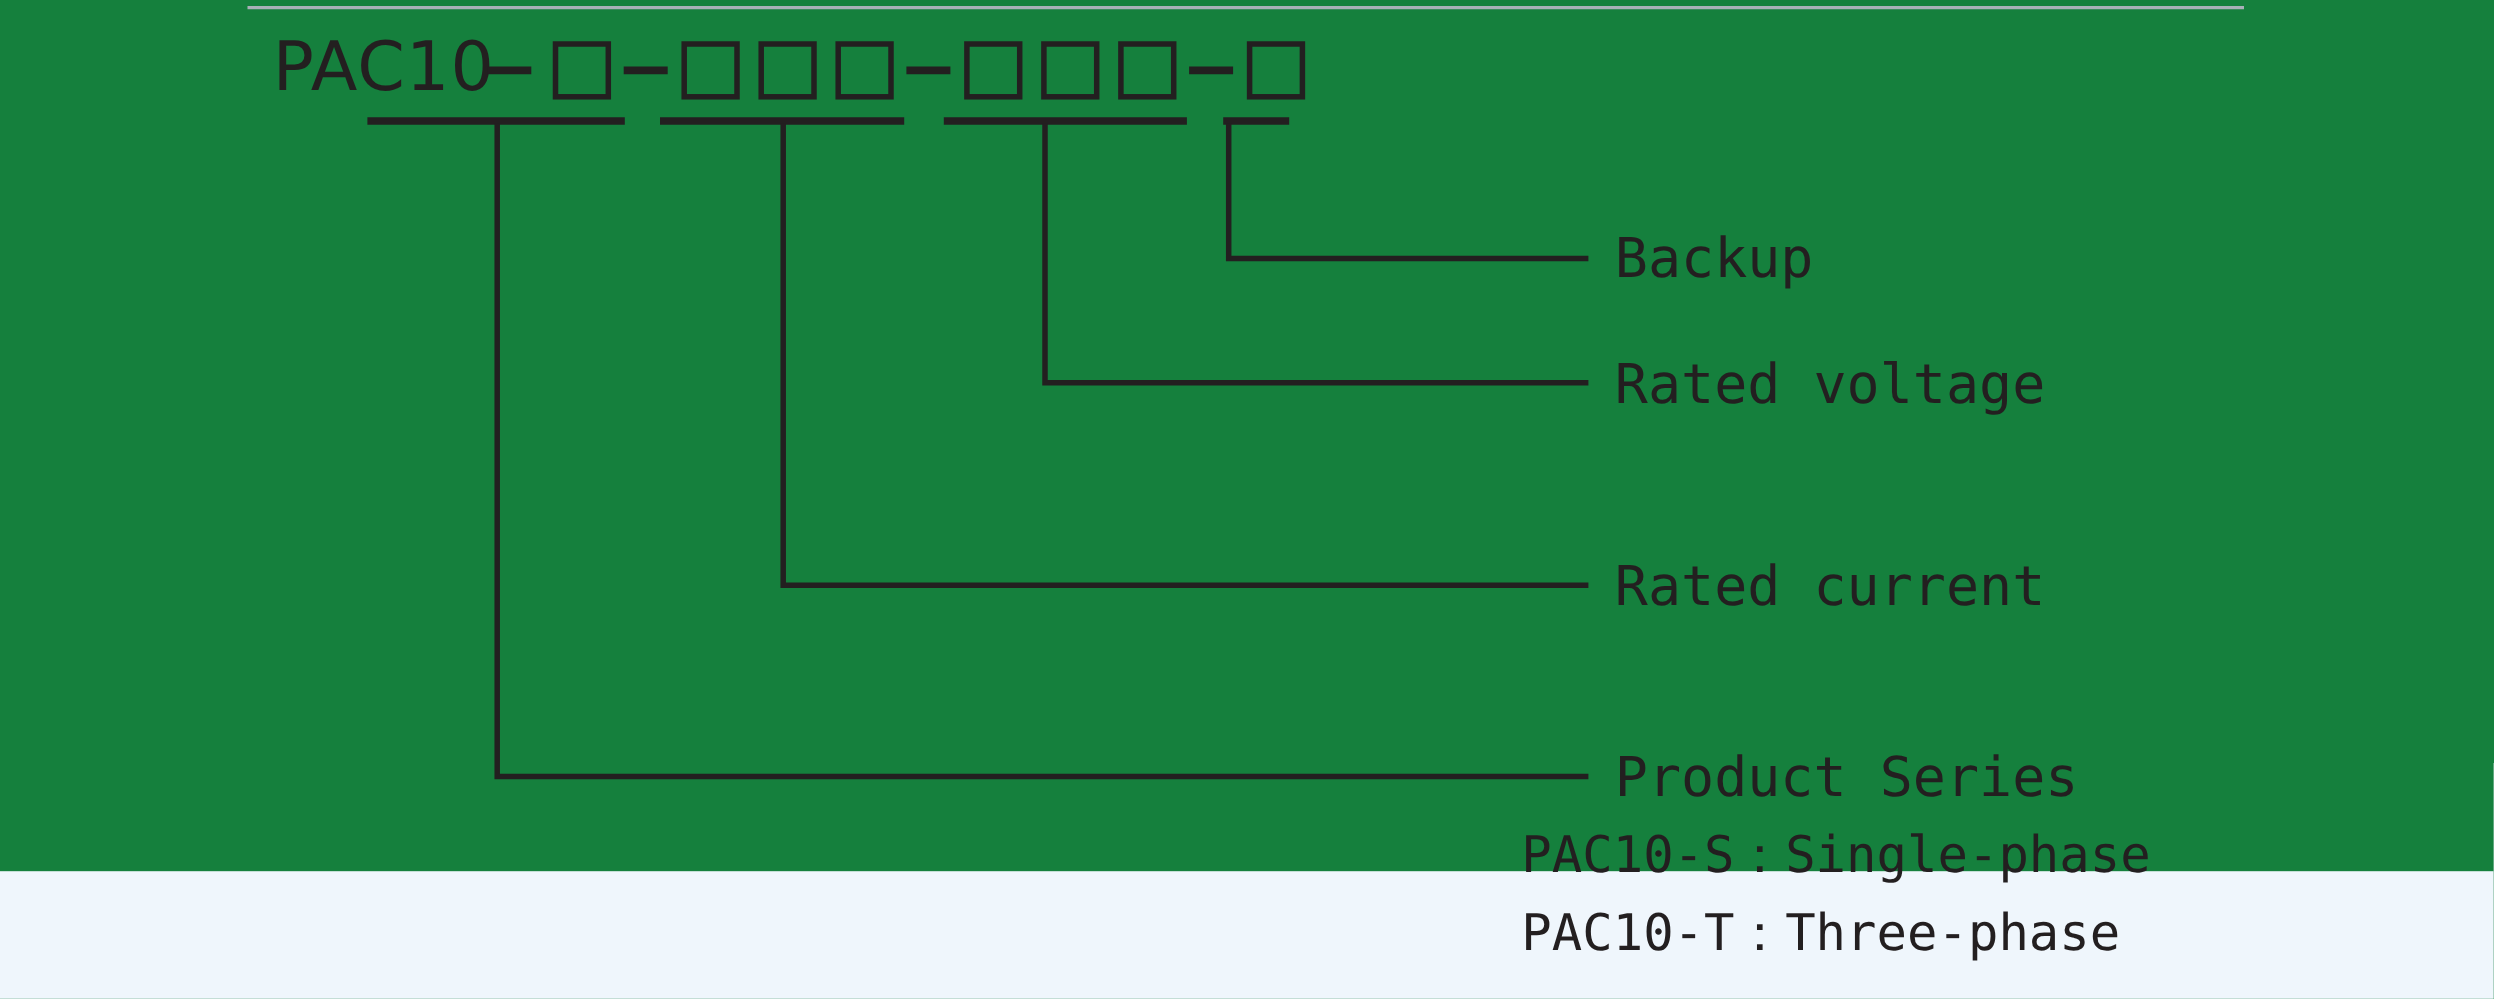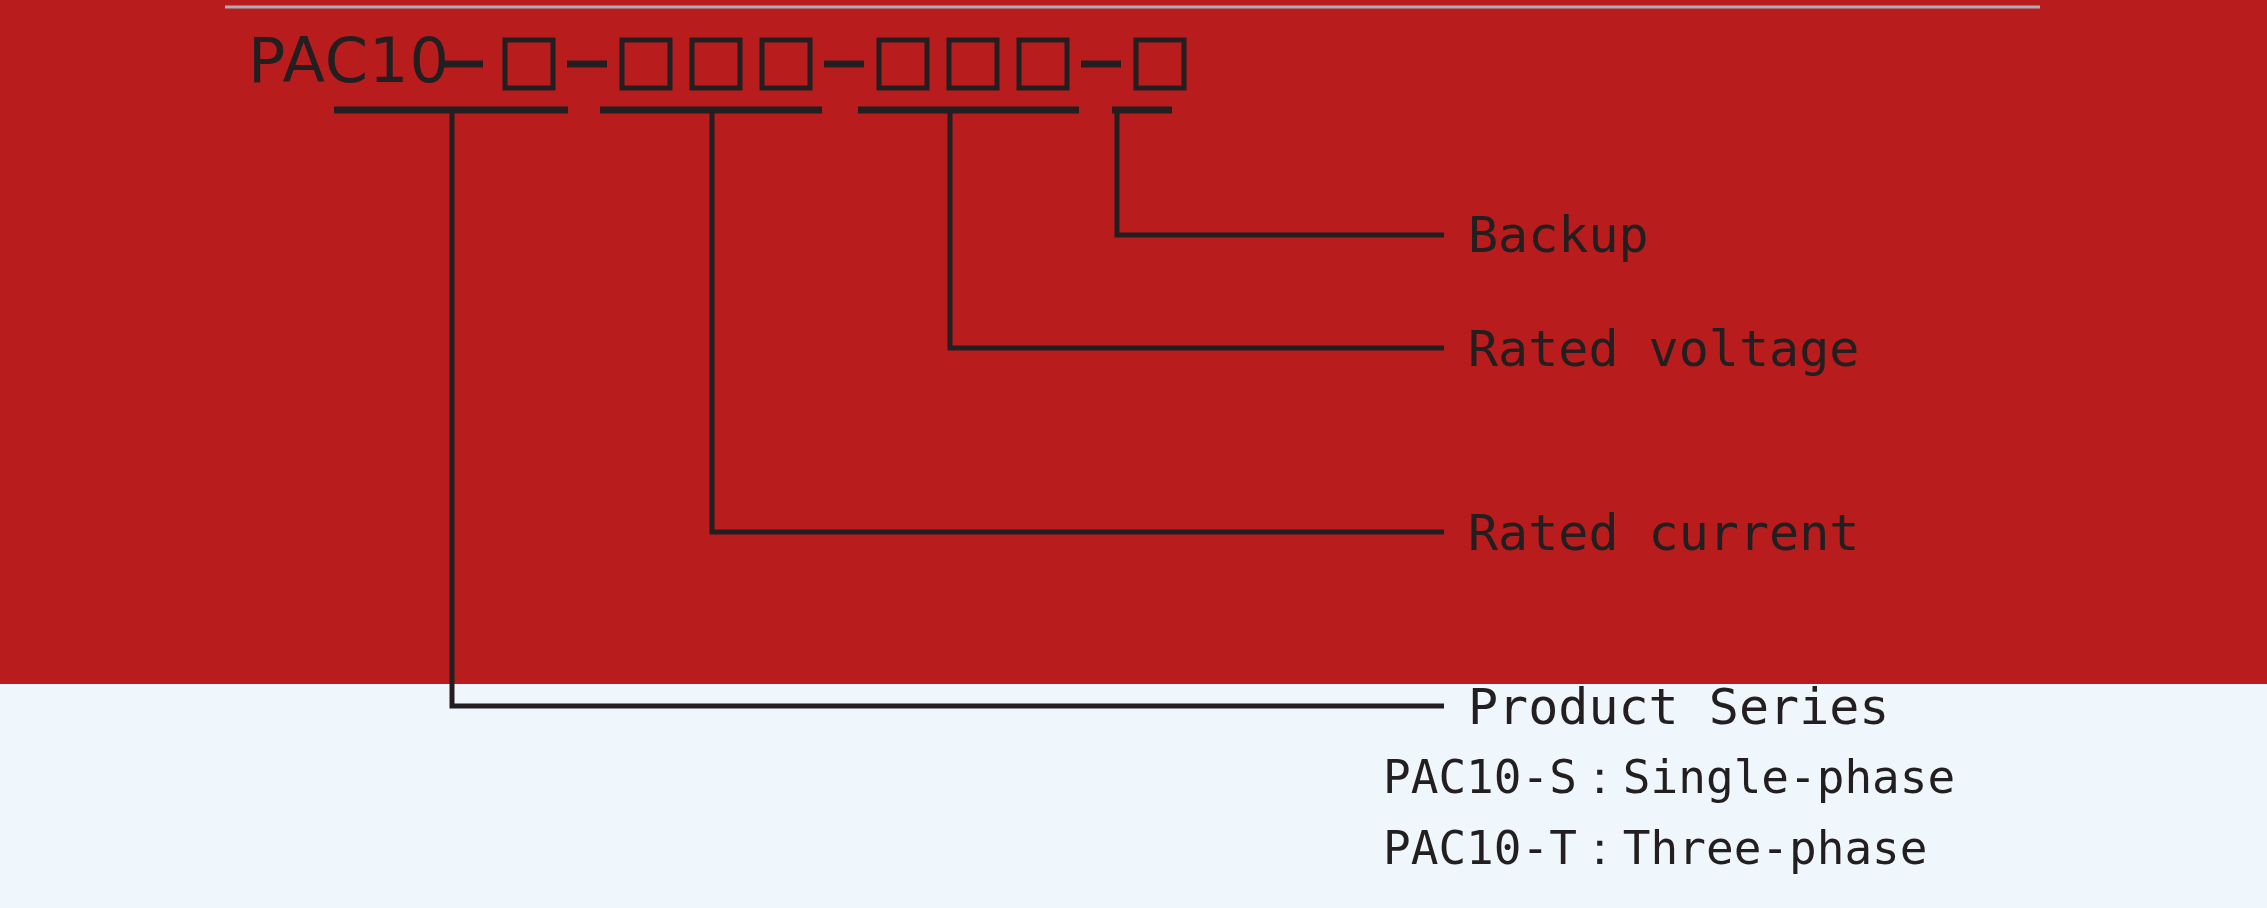--- a/index.html
+++ b/index.html
@@ -10,22 +10,22 @@
   body {
     width: 2267px;
     height: 908px;
     background: #eff6fc;
     font-family: "DejaVu Sans Mono", monospace;
     overflow: hidden;
   }
   #diagram-root {
     position: relative;
     width: 2267px;
-    height: 684px;
-    background: #b91c1c;
+    height: 792px;
+    background: #15803d;
   }
   svg.diagram-canvas {
     position: absolute;
     left: 0;
     top: 0;
     width: 2267px;
     height: 908px;
     display: block;
   }
   .top-rule {

